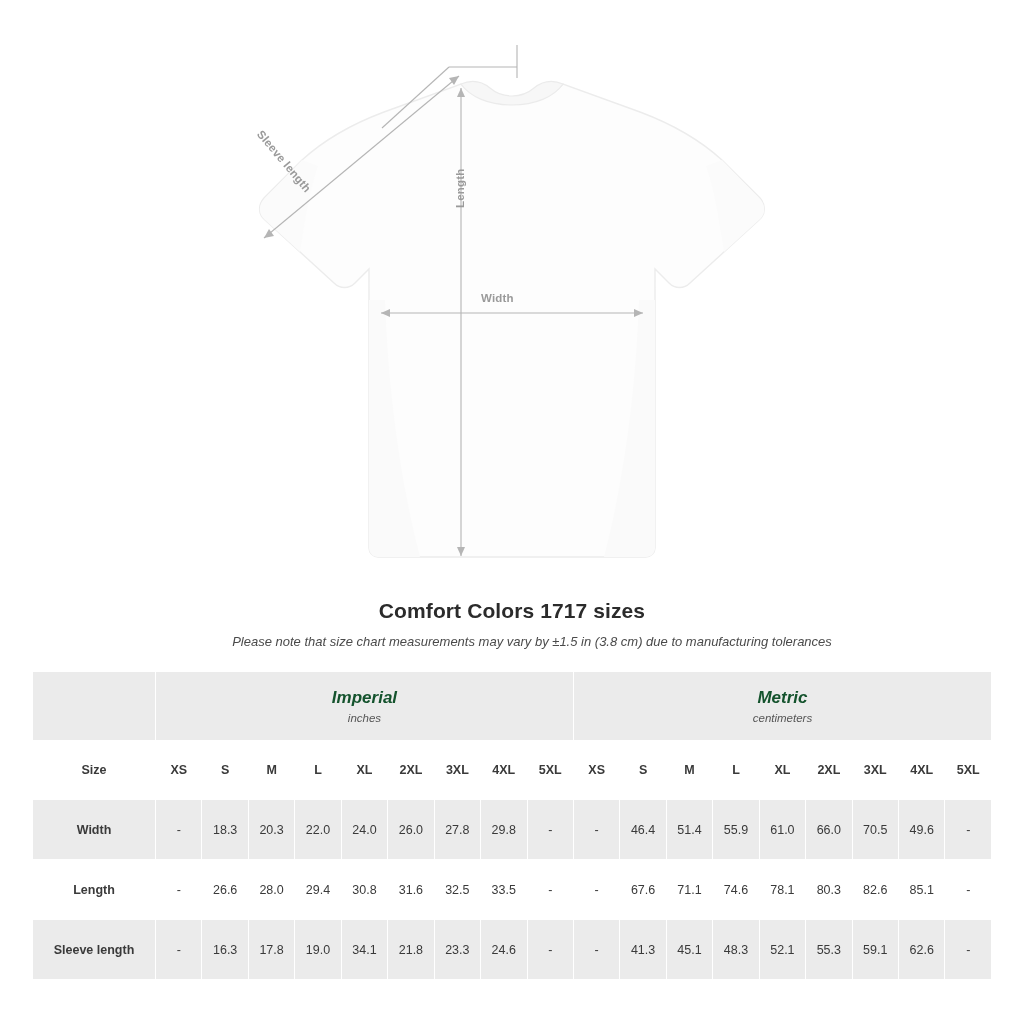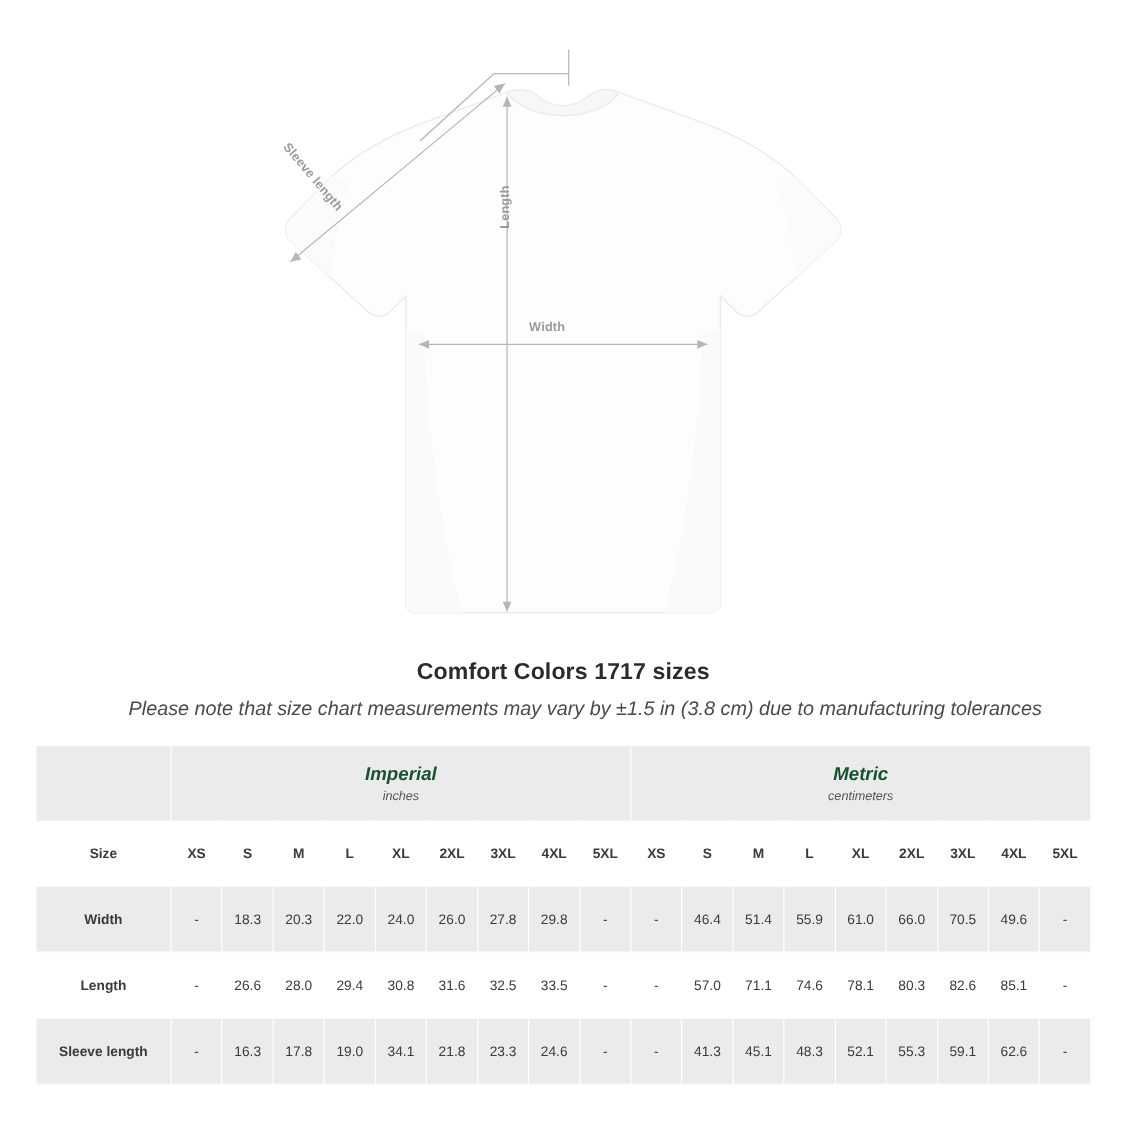--- a/index.html
+++ b/index.html
@@ -53,21 +53,21 @@
     margin-top: 14px;
   }
   .chart-title {
     font-size: 21px;
     font-weight: bold;
     color: #2b2b2b;
     letter-spacing: .1px;
     text-align: center;
   }
   .chart-note {
-    font-size: 18px;
+    font-size: 13px;
     font-style: italic;
     color: #4a4a4a;
     margin-top: 11px;
     padding-left: 40px;
   }
 
   
   .table-wrap {
     margin: 22px 32px 0 32px;
   }
@@ -265,21 +265,21 @@
         <td class="cell-val">-</td>
         <td class="cell-val">26.6</td>
         <td class="cell-val">28.0</td>
         <td class="cell-val">29.4</td>
         <td class="cell-val">30.8</td>
         <td class="cell-val">31.6</td>
         <td class="cell-val">32.5</td>
         <td class="cell-val">33.5</td>
         <td class="cell-val">-</td>
         <td class="cell-val">-</td>
-        <td class="cell-val">57.0</td>
+        <td class="cell-val">67.6</td>
         <td class="cell-val">71.1</td>
         <td class="cell-val">74.6</td>
         <td class="cell-val">78.1</td>
         <td class="cell-val">80.3</td>
         <td class="cell-val">82.6</td>
         <td class="cell-val">85.1</td>
         <td class="cell-val">-</td>
       </tr>
 
       <tr class="data-row alt">

